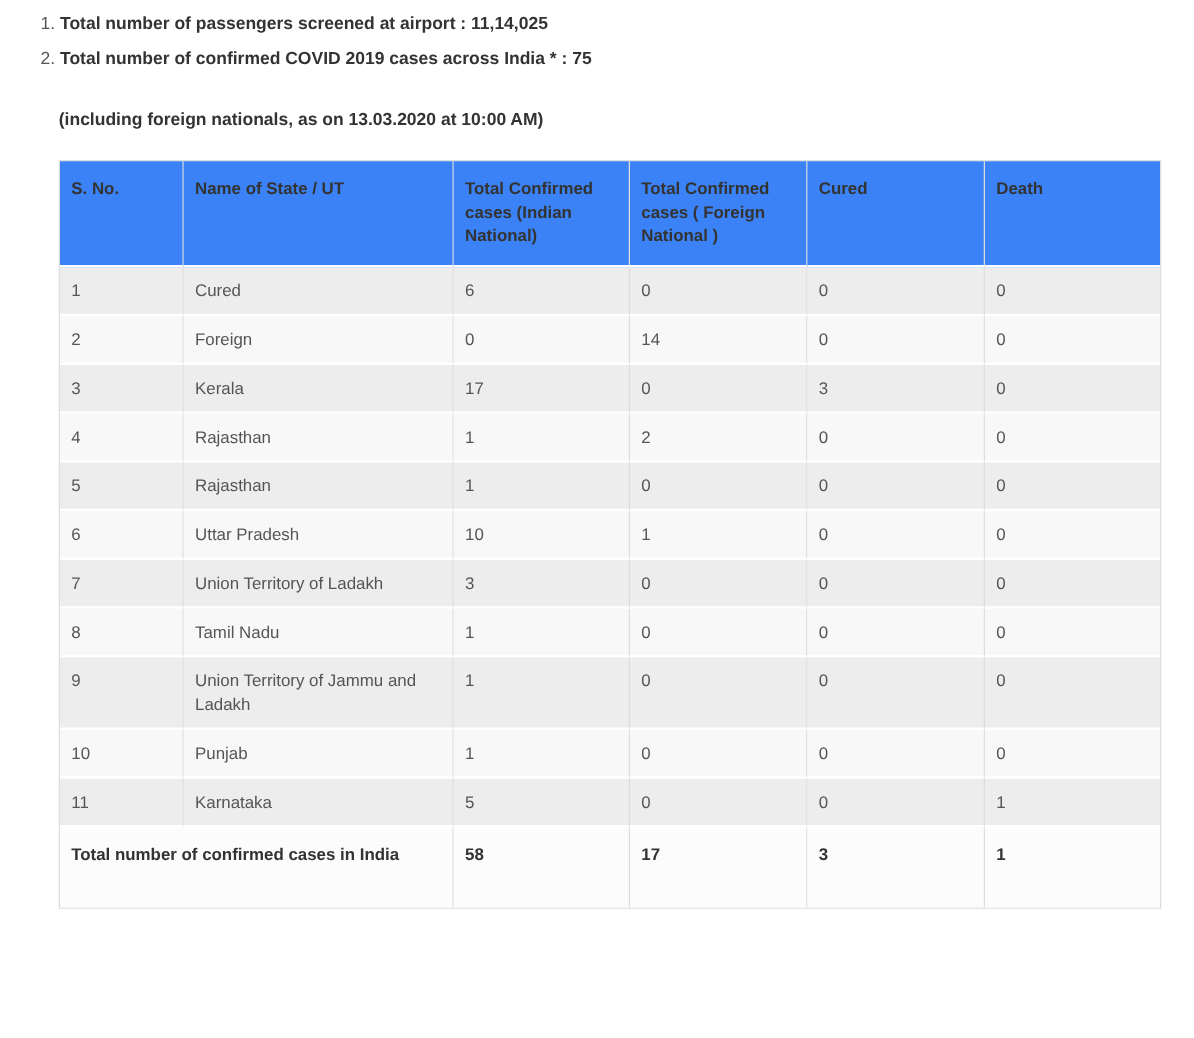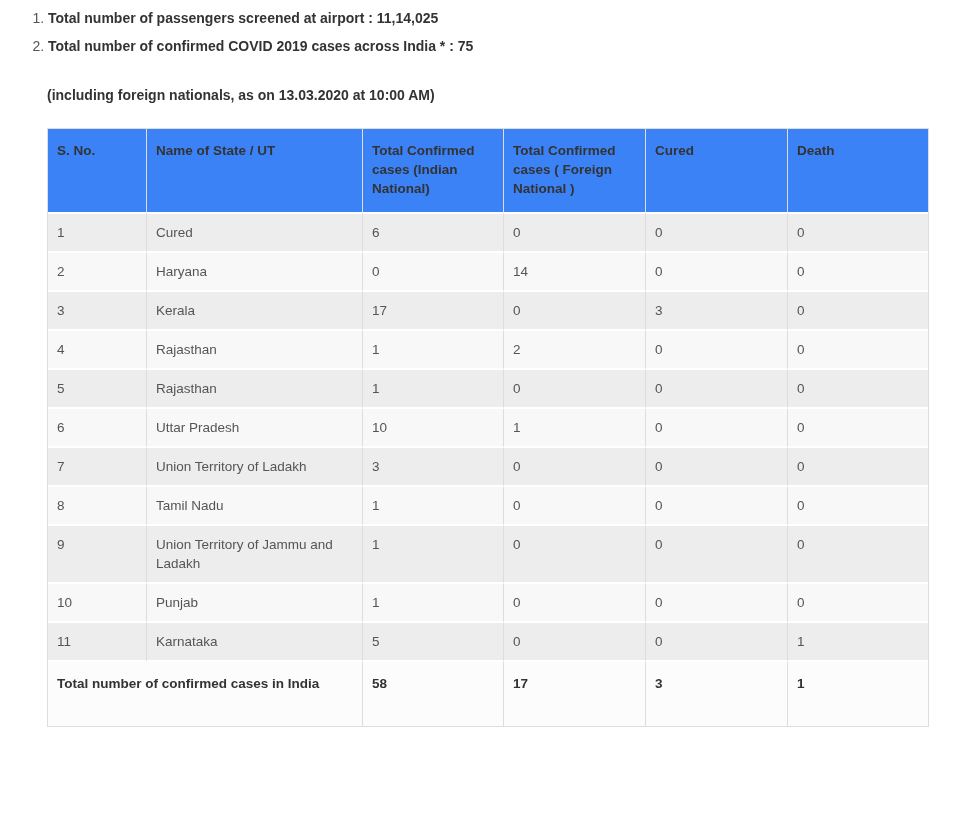--- a/index.html
+++ b/index.html
@@ -108,21 +108,21 @@
       <tr>
         <td>1</td>
         <td>Cured</td>
         <td>6</td>
         <td>0</td>
         <td>0</td>
         <td>0</td>
       </tr>
       <tr>
         <td>2</td>
-        <td>Haryana</td>
+        <td>Foreign</td>
         <td>0</td>
         <td>14</td>
         <td>0</td>
         <td>0</td>
       </tr>
       <tr>
         <td>3</td>
         <td>Kerala</td>
         <td>17</td>
         <td>0</td>

